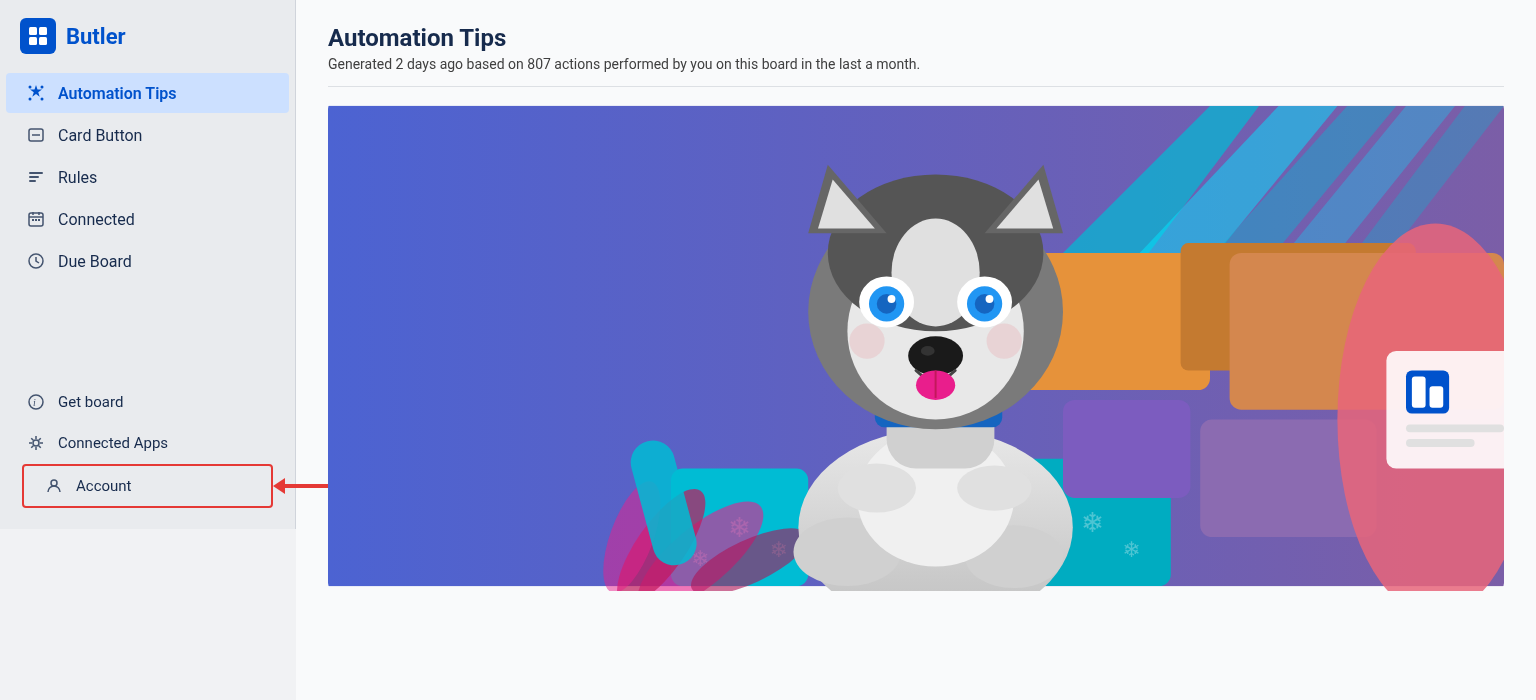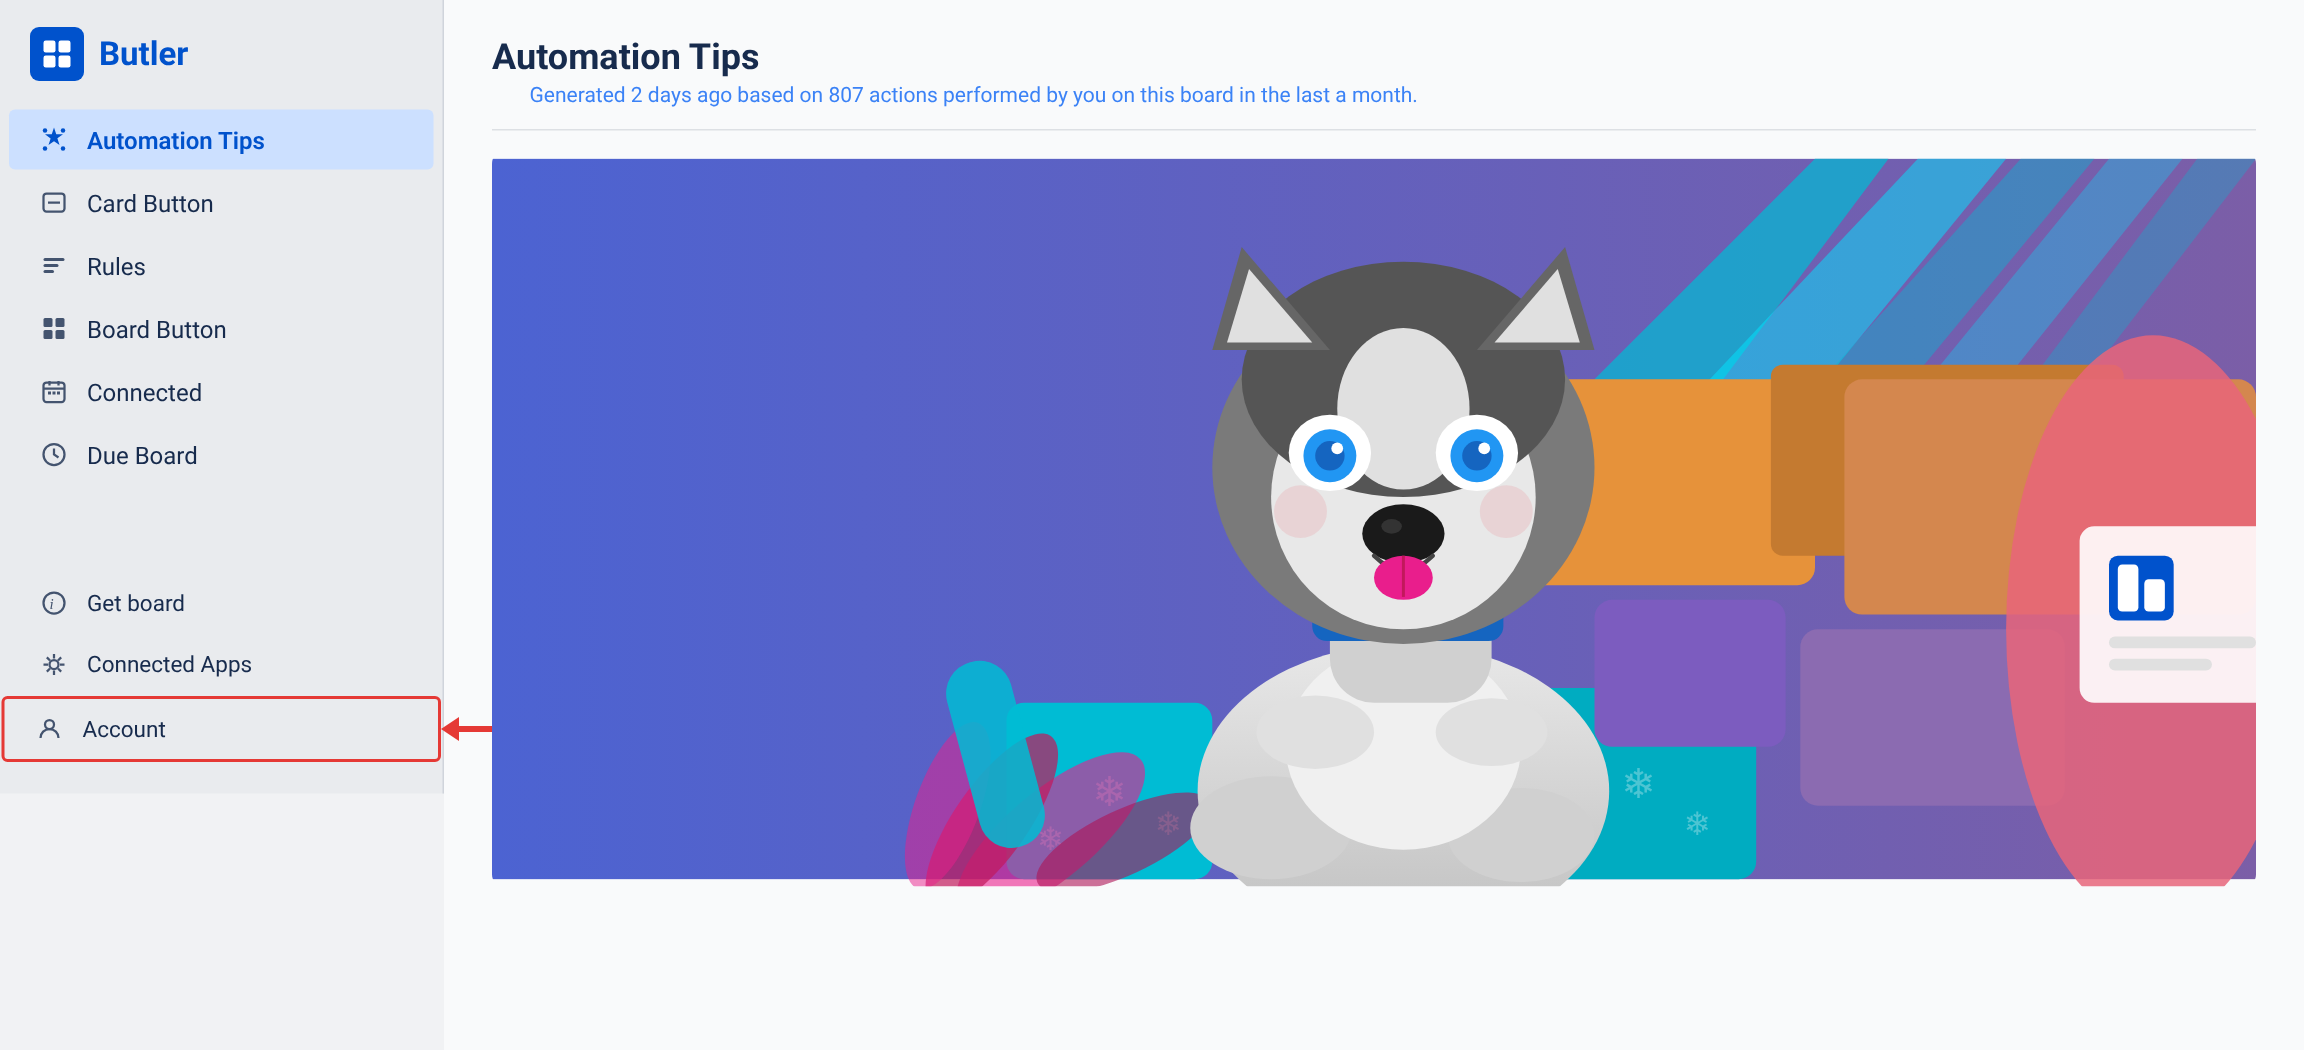--- a/index.html
+++ b/index.html
@@ -97,21 +97,21 @@
       padding: 4px 0 16px 0;
     }
 
     .sidebar-bottom .sidebar-item {
       font-size: 15px;
     }
 
     
     .account-item-wrapper {
       position: relative;
-      margin: 1px 1px;
+      margin: 1px 22px;
       text-align: center;
     }
 
     .account-item-wrapper .sidebar-item {
       margin: 0;
       border: 2px solid #e53935;
       border-radius: 4px;
     }
 
     .arrow-indicator {
@@ -153,22 +153,21 @@
 
     .page-title {
       font-size: 24px;
       font-weight: 700;
       color: #172b4d;
       margin-bottom: 4px;
     }
 
     .page-subtitle {
       font-size: 14px;
-      color: #3b82f6;
-      margin-left: 25px;
+      color: #404040;
     }
 
     .divider {
       height: 1px;
       background: #dde0e4;
       margin: 14px 0;
     }
 
     .hero-image-container {
       width: 100%;
@@ -230,31 +229,20 @@
         <svg width="18" height="18" viewBox="0 0 18 18" fill="currentColor">
           <rect x="2" y="4" width="14" height="2" rx="1"></rect>
           <rect x="2" y="8" width="10" height="2" rx="1"></rect>
           <rect x="2" y="12" width="7" height="2" rx="1"></rect>
           <line x1="0" y1="0" x2="18" y2="0" stroke="none"></line>
         </svg>
       </span>
       <span>Rules</span>
     </div>
 
-    <div class="sidebar-item">
-      <span class="item-icon">
-        <svg width="18" height="18" viewBox="0 0 18 18" fill="currentColor">
-          <rect x="2" y="2" width="6" height="6" rx="1"></rect>
-          <rect x="10" y="2" width="6" height="6" rx="1"></rect>
-          <rect x="2" y="10" width="6" height="6" rx="1"></rect>
-          <rect x="10" y="10" width="6" height="6" rx="1"></rect>
-        </svg>
-      </span>
-      <span>Board Button</span>
-    </div>
 
     <div class="sidebar-item">
       <span class="item-icon">
         <svg width="18" height="18" viewBox="0 0 18 18" fill="none" stroke="currentColor" stroke-width="1.5">
           <rect x="2" y="3" width="14" height="13" rx="2"></rect>
           <line x1="2" y1="7" x2="16" y2="7"></line>
           <line x1="6" y1="2" x2="6" y2="5"></line>
           <line x1="12" y1="2" x2="12" y2="5"></line>
           <rect x="5" y="9" width="2" height="2" fill="currentColor" stroke="none"></rect>
           <rect x="8" y="9" width="2" height="2" fill="currentColor" stroke="none"></rect>

